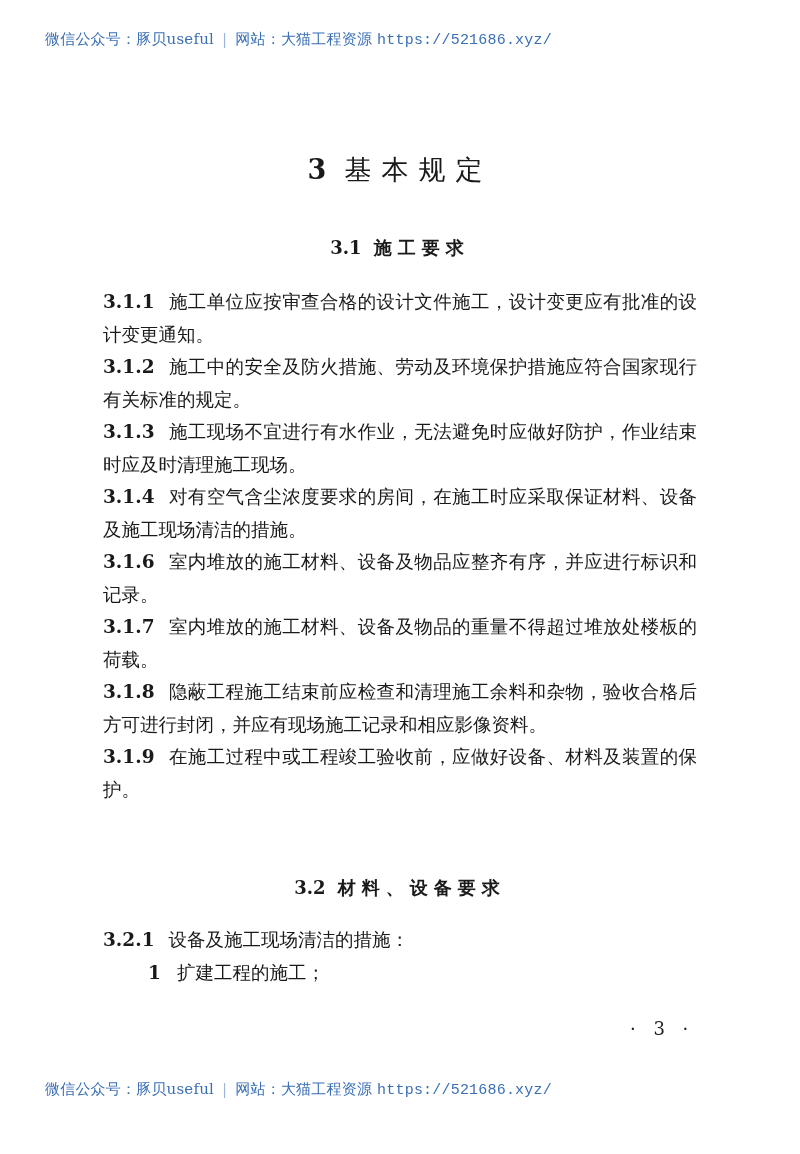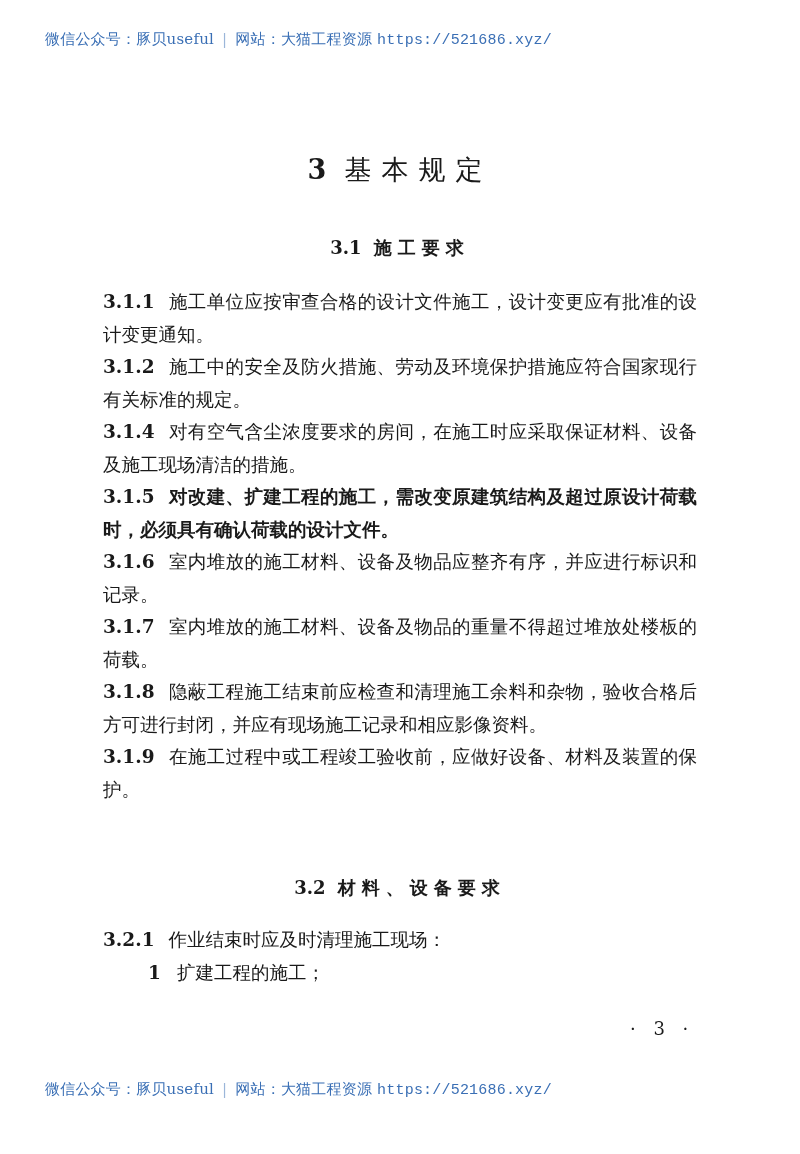--- a/index.html
+++ b/index.html
@@ -57,34 +57,34 @@
   <span class="num">3</span><span>基本规定</span>
 </div>
 
 <div class="section-title sec-1">
   <span class="num">3.1</span><span>施工要求</span>
 </div>
 
 <div class="clauses clauses-1">
   <p class="clause"><span class="cnum">3.1.1</span><span class="ctext">施工单位应按审查合格的设计文件施工，设计变更应有批准的设计变更通知。</span></p>
   <p class="clause"><span class="cnum">3.1.2</span><span class="ctext">施工中的安全及防火措施、劳动及环境保护措施应符合国家现行有关标准的规定。</span></p>
+  <p class="clause"><span class="cnum">3.1.3</span><span class="ctext">施工现场不宜进行有水作业，无法避免时应做好防护，作业结束时应及时清理施工现场。</span></p>
   <p class="clause"><span class="cnum">3.1.4</span><span class="ctext">对有空气含尘浓度要求的房间，在施工时应采取保证材料、设备及施工现场清洁的措施。</span></p>
-  <p class="clause bold"><span class="cnum">3.1.5</span><span class="ctext">对改建、扩建工程的施工，需改变原建筑结构及超过原设计荷载时，必须具有确认荷载的设计文件。</span></p>
   <p class="clause"><span class="cnum">3.1.6</span><span class="ctext">室内堆放的施工材料、设备及物品应整齐有序，并应进行标识和记录。</span></p>
   <p class="clause"><span class="cnum">3.1.7</span><span class="ctext">室内堆放的施工材料、设备及物品的重量不得超过堆放处楼板的荷载。</span></p>
   <p class="clause"><span class="cnum">3.1.8</span><span class="ctext">隐蔽工程施工结束前应检查和清理施工余料和杂物，验收合格后方可进行封闭，并应有现场施工记录和相应影像资料。</span></p>
   <p class="clause"><span class="cnum">3.1.9</span><span class="ctext">在施工过程中或工程竣工验收前，应做好设备、材料及装置的保护。</span></p>
 </div>
 
 <div class="section-title sec-2">
   <span class="num">3.2</span><span>材料、设备要求</span>
 </div>
 
 <div class="clauses clauses-2">
-  <p class="clause"><span class="cnum">3.2.1</span><span class="ctext">作业结束时应及时清理施工现场：</span></p>
+  <p class="clause"><span class="cnum">3.2.1</span><span class="ctext">设备及施工现场清洁的措施：</span></p>
   <p class="clause item"><span class="inum">1</span><span>扩建工程的施工；</span></p>
 </div>
 
 <div class="page-number">· 3 ·</div>
 
 <div class="watermark wm-bottom">
   <span>微信公众号：豚贝useful</span><span class="sep">|</span><span>网站：大猫工程资源</span> <span class="url">https://521686.xyz/</span>
 </div>
 
 </body></html>

